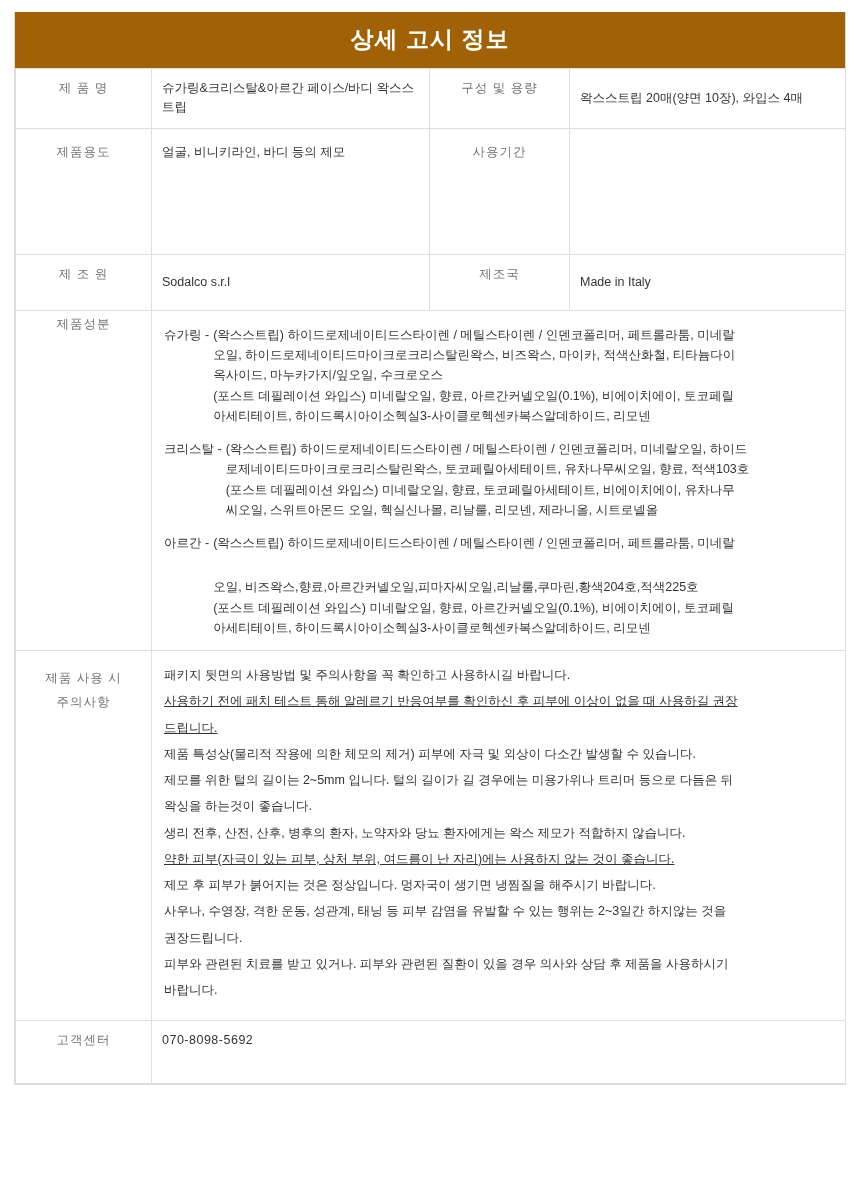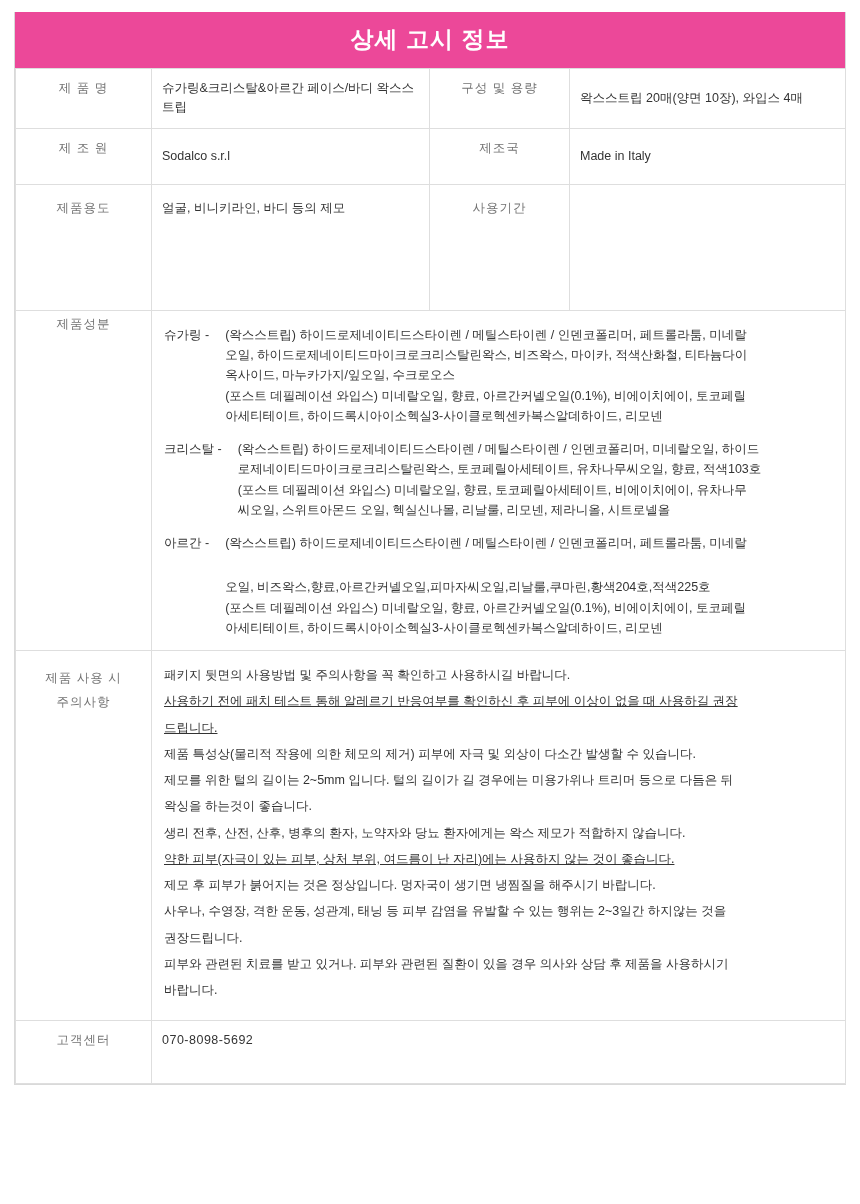--- a/index.html
+++ b/index.html
@@ -19,21 +19,21 @@
     background: #fff;
     padding: 12px 14px 0 14px;
   }
   .doc {
     width: 832px;
     margin: 0 auto;
     border: 1px solid #d9d9d9;
     border-top: none;
   }
   .doc-title {
-    background: #ec4899;
+    background: #a16207;
     color: #ffffff;
     font-size: 23px;
     font-weight: bold;
     text-align: center;
     padding: 12px 0 13px 0;
     letter-spacing: 1px;
   }
   table.info {
     width: 100%;
     border-collapse: collapse;
@@ -61,21 +61,20 @@
   td.value {
     color: #333;
   }
   td.value.mid {
     vertical-align: middle;
   }
   .ingredient-block {
     display: flex;
     margin-bottom: 13px;
     line-height: 1.62;
-    gap: 12px;
   }
   .ingredient-block:last-child { margin-bottom: 2px; }
   .ing-name {
     white-space: nowrap;
     padding-right: 4px;
   }
   .ing-body {
     flex: 1;
   }
   .caution-list p {
@@ -113,32 +112,32 @@
       </colgroup>
 
       <tbody>
           <tr>
         <td class="label">제 품 명</td>
         <td class="value mid">슈가링&amp;크리스탈&amp;아르간 페이스/바디 왁스스트립</td>
         <td class="label">구성 및 용량</td>
         <td class="value mid">왁스스트립 20매(양면 10장), 와입스 4매</td>
       </tr>
 
+      <tr style="height:126px;">
+        <td class="label top" style="vertical-align:top;padding-top:14px;">제품용도</td>
+        <td class="value" style="vertical-align:top;padding-top:14px;">얼굴, 비니키라인, 바디 등의 제모</td>
+        <td class="label" style="vertical-align:top;padding-top:14px;">사용기간</td>
+        <td class="value"></td>
+      </tr>
+
       <tr style="height:56px;">
         <td class="label">제 조 원</td>
         <td class="value mid">Sodalco s.r.l</td>
         <td class="label">제조국</td>
         <td class="value mid">Made in Italy</td>
-      </tr>
-
-      <tr style="height:126px;">
-        <td class="label top" style="vertical-align:top;padding-top:14px;">제품용도</td>
-        <td class="value" style="vertical-align:top;padding-top:14px;">얼굴, 비니키라인, 바디 등의 제모</td>
-        <td class="label" style="vertical-align:top;padding-top:14px;">사용기간</td>
-        <td class="value"></td>
       </tr>
 
       <tr>
         <td class="label top" style="vertical-align:top;padding-top:4px;">제품성분</td>
         <td class="value" colspan="3" style="padding:14px 12px 10px 12px;">
           <div class="ingredient-block">
             <span class="ing-name">슈가링 -</span>
             <span class="ing-body">
               <span style="display: block;">(왁스스트립) 하이드로제네이티드스타이렌 / 메틸스타이렌 / 인덴코폴리머, 페트롤라툼, 미네랄</span>
               <span style="display: block;">오일, 하이드로제네이티드마이크로크리스탈린왁스, 비즈왁스, 마이카, 적색산화철, 티타늄다이</span>

